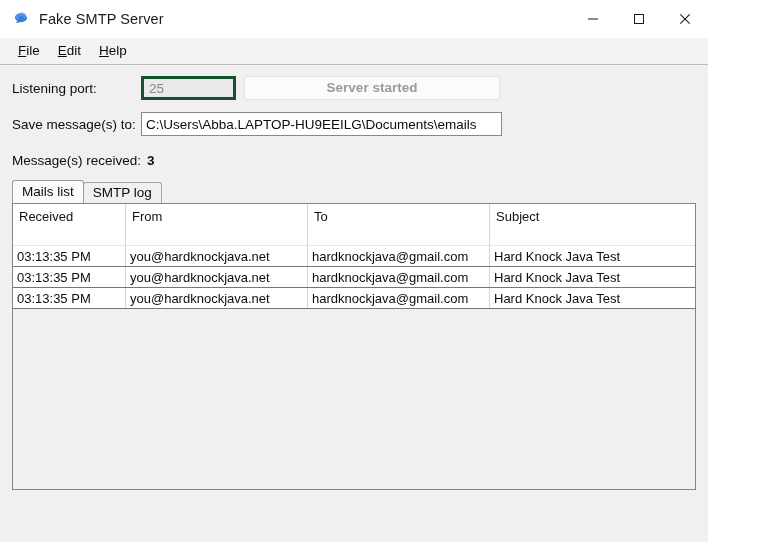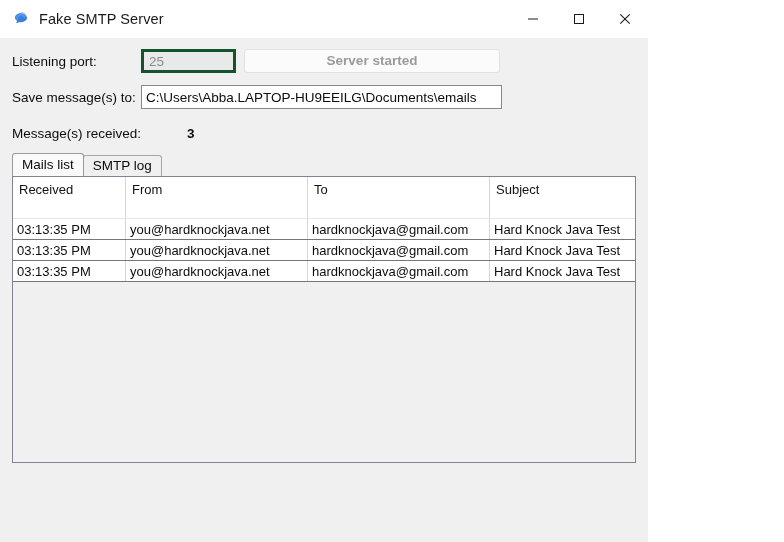--- a/index.html
+++ b/index.html
@@ -10,21 +10,21 @@
     width: 784px;
     height: 542px;
     background: #ffffff;
     font-family: "Liberation Sans", sans-serif;
     overflow: hidden;
     -webkit-font-smoothing: antialiased;
   }
 
   .window {
     position: relative;
-    width: 648px;
+    width: 708px;
     height: 542px;
     background: #c4b5fd;
     box-sizing: border-box;
     display: flex;
     flex-direction: column;
   }
 
   
   .titlebar {
     height: 38px;
@@ -100,21 +100,21 @@
 
   .form-rows {
     padding: 11px 0 0 0;
   }
   .form-row {
     display: flex;
     align-items: center;
     height: 24px;
     margin-bottom: 12px;
   }
-  .form-row.last { margin-bottom: 8px; gap: 40px; }
+  .form-row.last { margin-bottom: 8px; }
   .form-label {
     width: 137px;
     padding-left: 8px;
     box-sizing: border-box;
     font-size: 13.5px;
     color: #0c0c0c;
     white-space: nowrap;
   }
   .port-input {
     width: 95px;
@@ -293,20 +293,25 @@
       </div>
       <div class="win-btn">
         <svg width="12" height="12" viewBox="0 0 12 12">
           <line x1="1.3" y1="1.3" x2="10.7" y2="10.7" stroke="#1a1a1a" stroke-width="1.05"></line>
           <line x1="10.7" y1="1.3" x2="1.3" y2="10.7" stroke="#1a1a1a" stroke-width="1.05"></line>
         </svg>
       </div>
     </div>
   </div>
 
+  <div class="menubar">
+    <div class="menu-item"><span class="mn">F</span><span>ile</span></div>
+    <div class="menu-item"><span class="mn">E</span><span>dit</span></div>
+    <div class="menu-item"><span class="mn">H</span><span>elp</span></div>
+  </div>
 
   <div class="client">
 
     <div class="form-rows">
 
       <div class="form-row">
         <div class="form-label">Listening port:</div>
         <input class="port-input" type="text" disabled="" value="25" style="">
         <div class="server-btn">Server started</div>
       </div>

